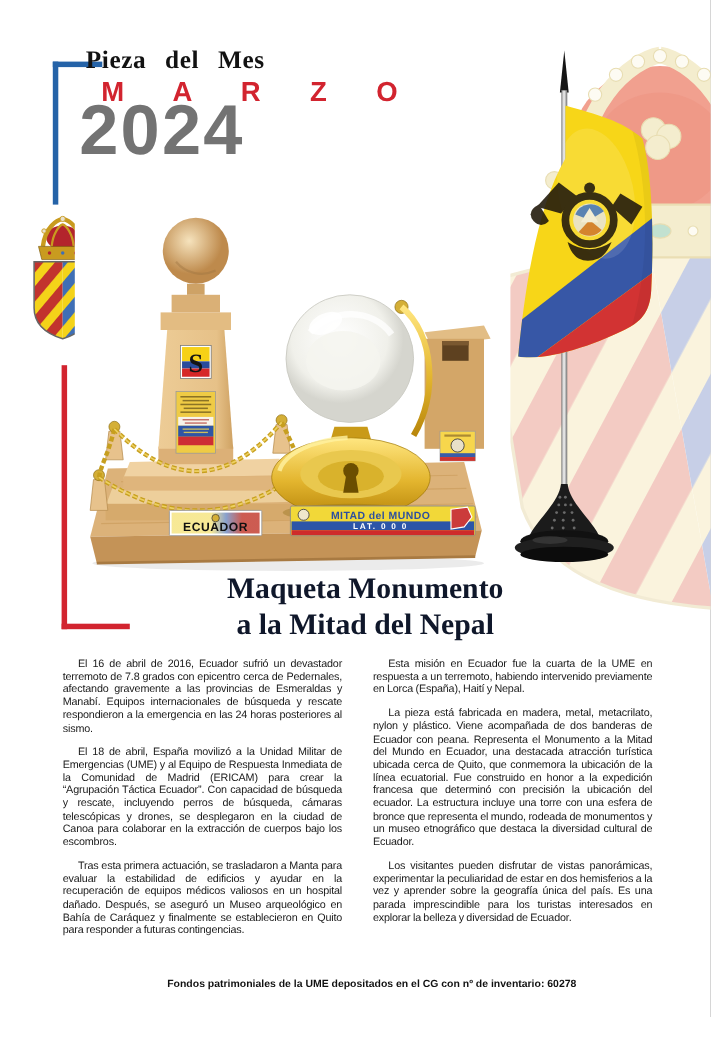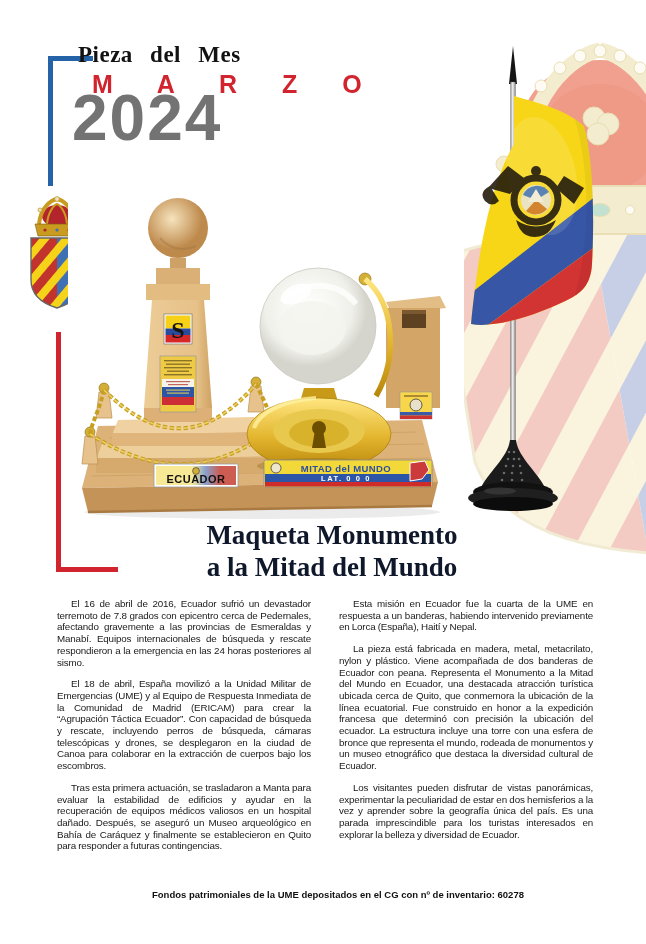--- a/index.html
+++ b/index.html
@@ -371,31 +371,31 @@
       </g>
       <ellipse cx="89" cy="456" rx="40" ry="10" fill="#111"></ellipse>
       <ellipse cx="89" cy="462" rx="45" ry="10" fill="#1f1f1f"></ellipse>
       <ellipse cx="89" cy="468" rx="40" ry="7" fill="#0c0c0c"></ellipse>
       <ellipse cx="76" cy="455" rx="16" ry="3.5" fill="#3a3a3a" opacity="0.8"></ellipse>
     </g>
   </svg>
 
   <div class="title">
     <div>Maqueta Monumento</div>
-    <div>a la Mitad del Mundo</div>
+    <div>a la Mitad del Nepal</div>
   </div>
 
   <div class="cols">
     <div class="col">
       <p>El 16 de abril de 2016, Ecuador sufrió un devastador terremoto de 7.8 grados con epicentro cerca de Pedernales, afectando gravemente a las provincias de Esmeraldas y Manabí. Equipos internacionales de búsqueda y rescate respondieron a la emergencia en las 24 horas posteriores al sismo.</p>
       <p>El 18 de abril, España movilizó a la Unidad Militar de Emergencias (UME) y al Equipo de Respuesta Inmediata de la Comunidad de Madrid (ERICAM) para crear la “Agrupación Táctica Ecuador”. Con capacidad de búsqueda y rescate, incluyendo perros de búsqueda, cámaras telescópicas y drones, se desplegaron en la ciudad de Canoa para colaborar en la extracción de cuerpos bajo los escombros.</p>
       <p>Tras esta primera actuación, se trasladaron a Manta para evaluar la estabilidad de edificios y ayudar en la recuperación de equipos médicos valiosos en un hospital dañado. Después, se aseguró un Museo arqueológico en Bahía de Caráquez y finalmente se establecieron en Quito para responder a futuras contingencias.</p>
     </div>
     <div class="col">
-      <p>Esta misión en Ecuador fue la cuarta de la UME en respuesta a un banderas, habiendo intervenido previamente en Lorca (España), Haití y Nepal.</p>
+      <p>Esta misión en Ecuador fue la cuarta de la UME en respuesta a un terremoto, habiendo intervenido previamente en Lorca (España), Haití y Nepal.</p>
       <p>La pieza está fabricada en madera, metal, metacrilato, nylon y plástico. Viene acompañada de dos banderas de Ecuador con peana. Representa el Monumento a la Mitad del Mundo en Ecuador, una destacada atracción turística ubicada cerca de Quito, que conmemora la ubicación de la línea ecuatorial. Fue construido en honor a la expedición francesa que determinó con precisión la ubicación del ecuador. La estructura incluye una torre con una esfera de bronce que representa el mundo, rodeada de monumentos y un museo etnográfico que destaca la diversidad cultural de Ecuador.</p>
       <p>Los visitantes pueden disfrutar de vistas panorámicas, experimentar la peculiaridad de estar en dos hemisferios a la vez y aprender sobre la geografía única del país. Es una parada imprescindible para los turistas interesados en explorar la belleza y diversidad de Ecuador.</p>
     </div>
   </div>
 
   <div class="brk red" id="brk-red-v"></div>
   <div class="brk red" id="brk-red-h"></div>
 
   <div class="footer">Fondos patrimoniales de la UME depositados en el CG con nº de inventario: 60278</div>
 </div>

